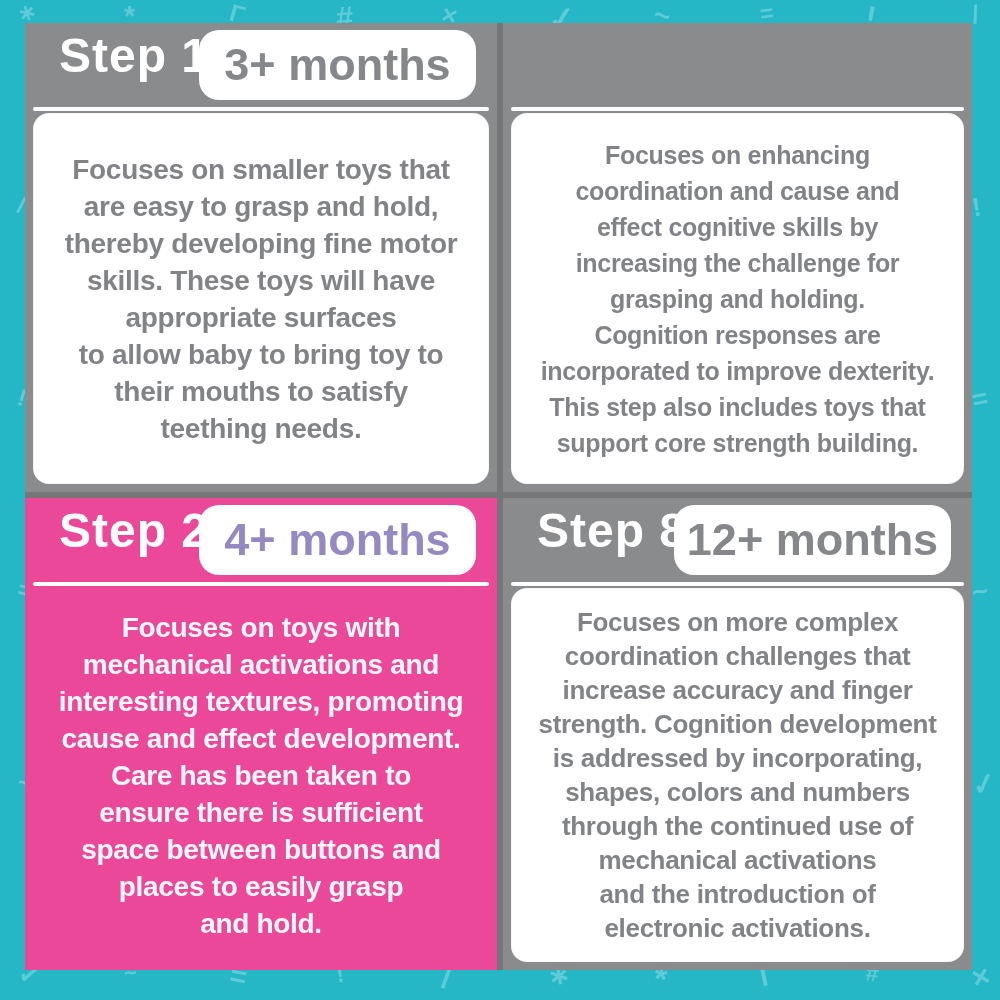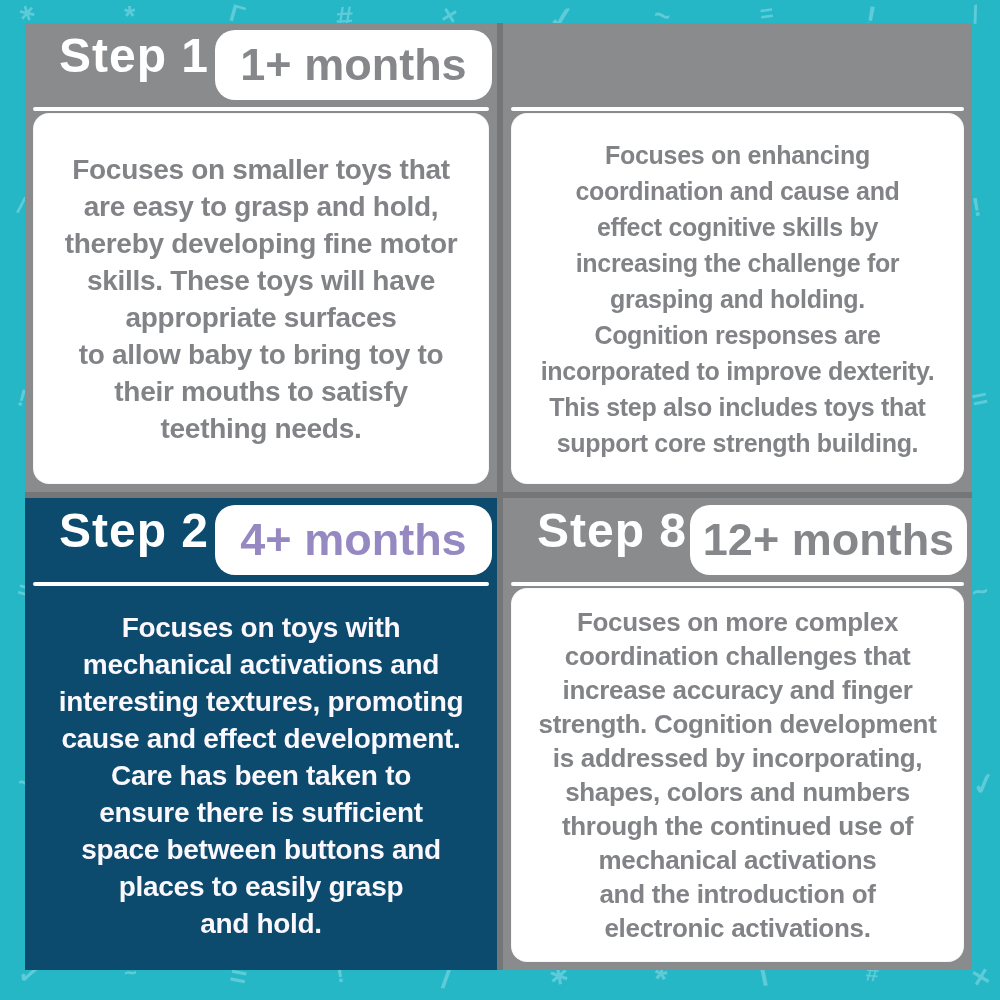--- a/index.html
+++ b/index.html
@@ -18,22 +18,22 @@
   #board{
     position:absolute;left:25px;top:23px;width:947px;height:947px;
     background:#757678;
     display:grid;
     grid-template-columns:472px 469px;
     grid-template-rows:469px 472px;
     gap:6px;
   }
   .panel{position:relative;}
   .panel.gray{background:#8a8b8d;}
-  .panel.purple{background:#0c4a6e;}
-  .panel-header{position:absolute;left:0;right:0;top:0;height:63px;}
+  .panel.purple{background:#ec4899;}
+  .panel-header{position:absolute;left:0;right:16px;top:0;height:63px;}
   .step-label{
     position:absolute;left:34px;top:50%;transform:translateY(-50%);
     color:#ffffff;font-size:48px;letter-spacing:1px;white-space:nowrap;
   }
   .age-tab{
     position:absolute;right:5px;top:7px;height:70px;width:277px;
     background:#ffffff;border-radius:20px;
     display:flex;align-items:center;justify-content:center;
   }
   .age-label{font-size:45px;letter-spacing:0;white-space:nowrap;}
@@ -170,21 +170,21 @@
     <span class="bg-sym" style="left: 866px; top: 962px; font-size: 23px; transform: rotate(5deg);">#</span>
     <span class="bg-sym" style="left: 972px; top: 962px; font-size: 30px; transform: rotate(-14deg);">×</span>
   </div>
 
 <div id="board">
 
   <section class="panel gray pos-tl">
     <div class="panel-header">
       <span class="step-label">Step 1</span>
       <span class="age-tab">
-        <span class="age-label">1+ months</span>
+        <span class="age-label">3+ months</span>
       </span>
     </div>
     <div class="divider"></div>
     <div class="panel-body">
       <p class="body-text">Focuses on smaller toys that
 are easy to grasp and hold,
 thereby developing fine motor
 skills. These toys will have
 appropriate surfaces
 to allow baby to bring toy to

